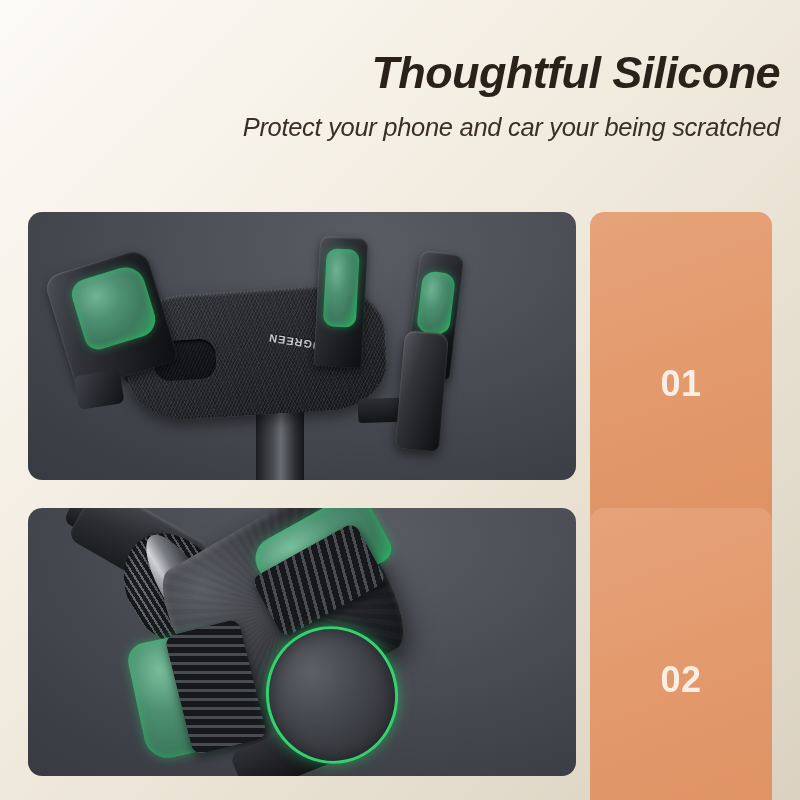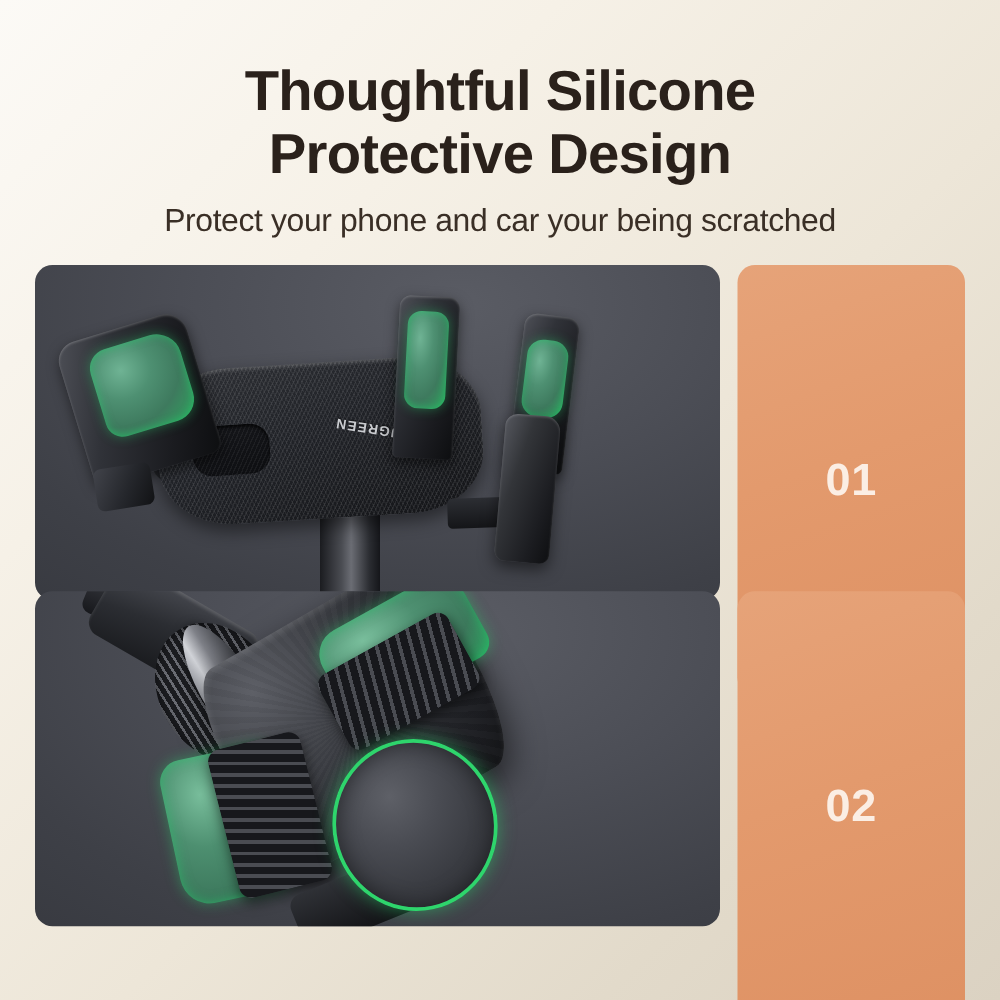--- a/index.html
+++ b/index.html
@@ -29,22 +29,23 @@
         #E2DACA 80%,
         #DBD2C2 100%);
     overflow: hidden;
   }
 
   
   #header {
     position: absolute;
     left: 0; right: 0;
     top: 48px;
-    text-align: center;
-    padding: 0 44px;
+    text-align: right;
+    padding: 0 20px;
+    font-style: italic;
   }
 
   #headline {
     font-size: 45px;
     line-height: 50px;
     font-weight: bold;
     color: #2A211B;
     letter-spacing: -0.6px;
   }
   #headline .hl-line { display: block; white-space: nowrap; }
@@ -60,21 +61,21 @@
   }
 
   
   .row {
     position: absolute;
     left: 28px;
     width: 744px;
     height: 268px;
   }
   #row-1 { top: 212px; }
-  #row-2 { top: 473px; }
+  #row-2 { top: 508px; }
 
   .photo-card {
     position: absolute;
     left: 0;
     top: 0;
     width: 548px;
     height: 268px;
     border-radius: 14px;
     overflow: hidden;
     background:
@@ -462,21 +463,20 @@
   }
 </style>
 </head>
 <body>
 
 <div id="page">
 
   <div id="header">
     <div id="headline">
       <span class="hl-line">Thoughtful Silicone</span>
-      <span class="hl-line">Protective Design</span>
     </div>
     <div id="subtitle">Protect your phone and car your being scratched</div>
   </div>
 
   <div class="row" id="row-1">
 
     <div class="photo-card">
       <div class="photo-stage">
 
         <div class="p1-base-col"></div>

